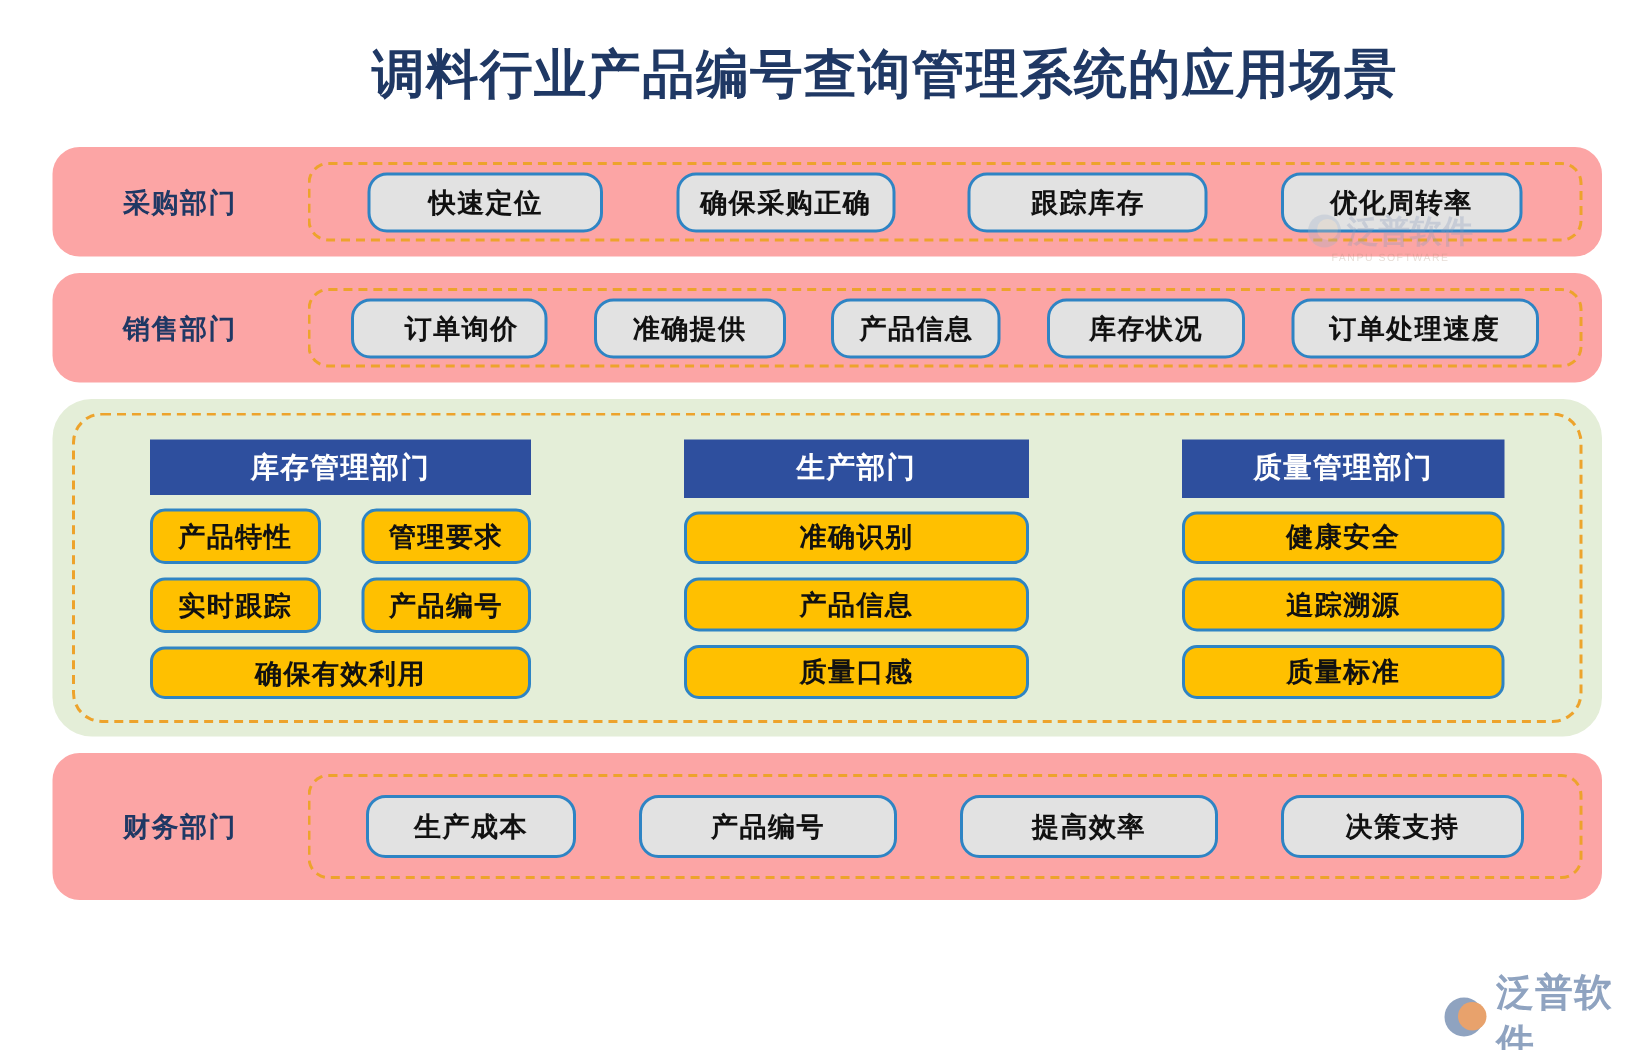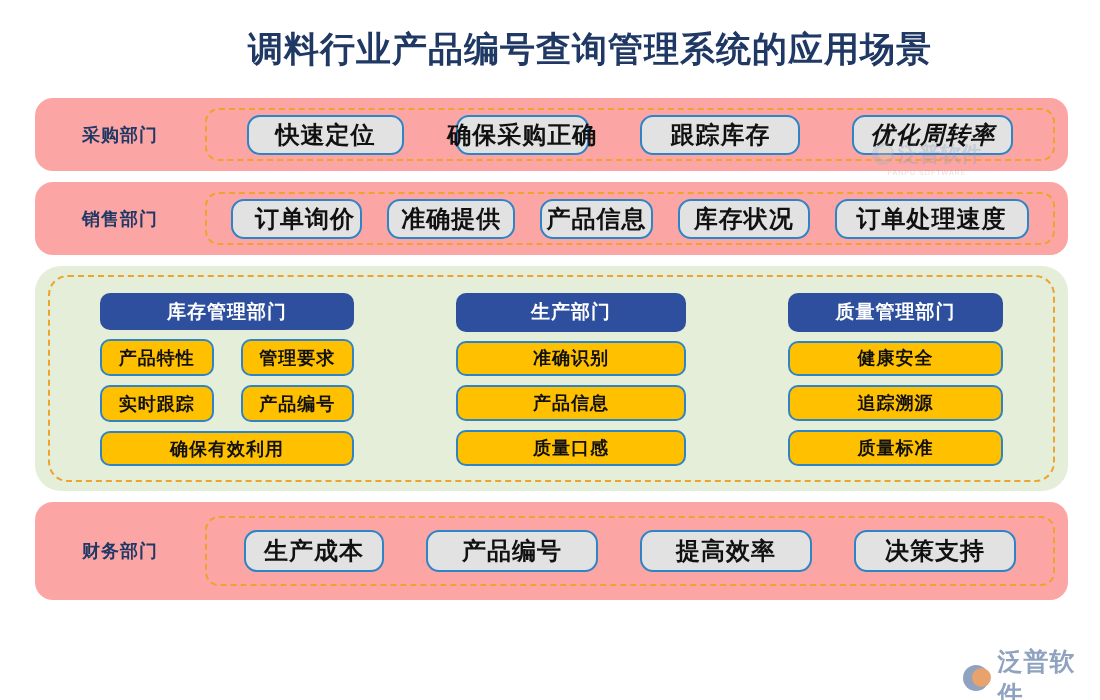--- a/index.html
+++ b/index.html
@@ -43,21 +43,21 @@
     display:flex;align-items:center;justify-content:space-around;
     box-sizing:border-box;
   }
 
   
   .pill{
     background:#e2e2e2;
     border:2px solid #2e84c4;
     border-radius:13px;
     color:#111111;
-    font-size:24px;font-weight:bold;
+    font-size:18px;font-weight:bold;
     letter-spacing:1px;
     display:flex;align-items:center;justify-content:center;
     white-space:nowrap;
     box-sizing:border-box;
   }
 
   
   .mid-panel{
     position:absolute;
     left:35px;top:266px;width:1033px;height:225px;
@@ -67,21 +67,21 @@
     position:absolute;
     left:13px;top:9px;right:13px;bottom:9px;
     border:2px dashed #eda32c;border-radius:20px;
     box-sizing:border-box;
     display:flex;justify-content:space-between;
     padding:16px 50px 14px 50px;
   }
   .col{display:flex;flex-direction:column;gap:9px;}
   .col-head{
     background:#2e4f9e;color:#ffffff;
-    border-radius:10px;
+    border-radius:0;
     font-size:19px;font-weight:bold;letter-spacing:1px;
     display:flex;align-items:center;justify-content:center;
     height:40px;
     box-sizing:border-box;
   }
   .ybtn{
     background:#ffc000;
     border:2px solid #2e84c4;
     border-radius:10px;
     color:#111111;
@@ -148,42 +148,42 @@
 <body>
 
 <div class="page">
 
   <div class="title">调料行业产品编号查询管理系统的应用场景</div>
 
   <div class="panel row-panel" style="left:35px;top:98px;width:1033px;height:73px;">
     <div class="row-label">采购部门</div>
     <div class="dashbox" style="height:53px;padding:0 14px;">
       <div class="pill" style="width:157px;height:40px;">快速定位</div>
-      <div class="pill" style="width:133px;height:40px;">确保采购正确</div>
+      <div class="pill" style="width:146px;height:40px;">确保采购正确</div>
       <div class="pill" style="width:160px;height:40px;">跟踪库存</div>
-      <div class="pill" style="width:161px;height:40px;font-style:italic;">优化周转率</div>
+      <div class="pill" style="width:161px;height:40px;">优化周转率</div>
     </div>
   </div>
 
   <div class="wm-row1">
     <div class="wm-main">
       <span class="wm-swoosh"></span>
       <span>泛普软件</span>
     </div>
     <div class="wm-sub">FANPU SOFTWARE</div>
   </div>
 
   <div class="panel row-panel" style="left:35px;top:182px;width:1033px;height:73px;">
     <div class="row-label">销售部门</div>
     <div class="dashbox" style="height:53px;padding:0 12px;">
       <div class="pill" style="width:131px;height:40px;padding-left:16px;">订单询价</div>
       <div class="pill" style="width:128px;height:40px;">准确提供</div>
       <div class="pill" style="width:113px;height:40px;">产品信息</div>
       <div class="pill" style="width:132px;height:40px;">库存状况</div>
-      <div class="pill" style="width:194px;height:40px;">订单处理速度</div>
+      <div class="pill" style="width:165px;height:40px;">订单处理速度</div>
     </div>
   </div>
 
   <div class="mid-panel">
     <div class="mid-dash">
 
       <div class="col col1">
         <div class="col-head">库存管理部门</div>
         <div class="pair">
           <div class="ybtn">产品特性</div>

